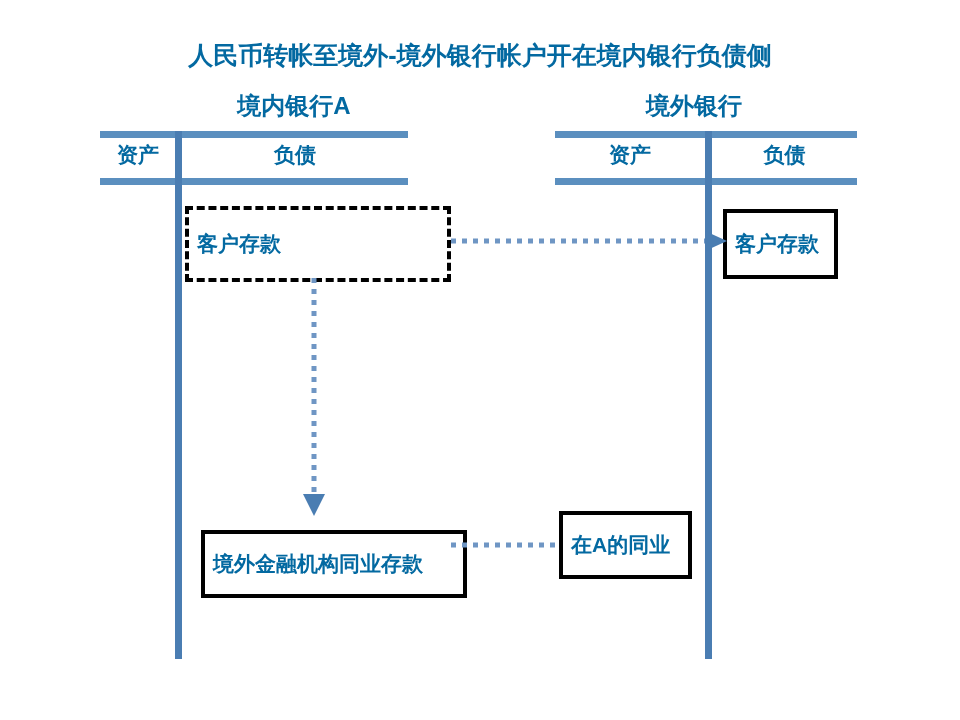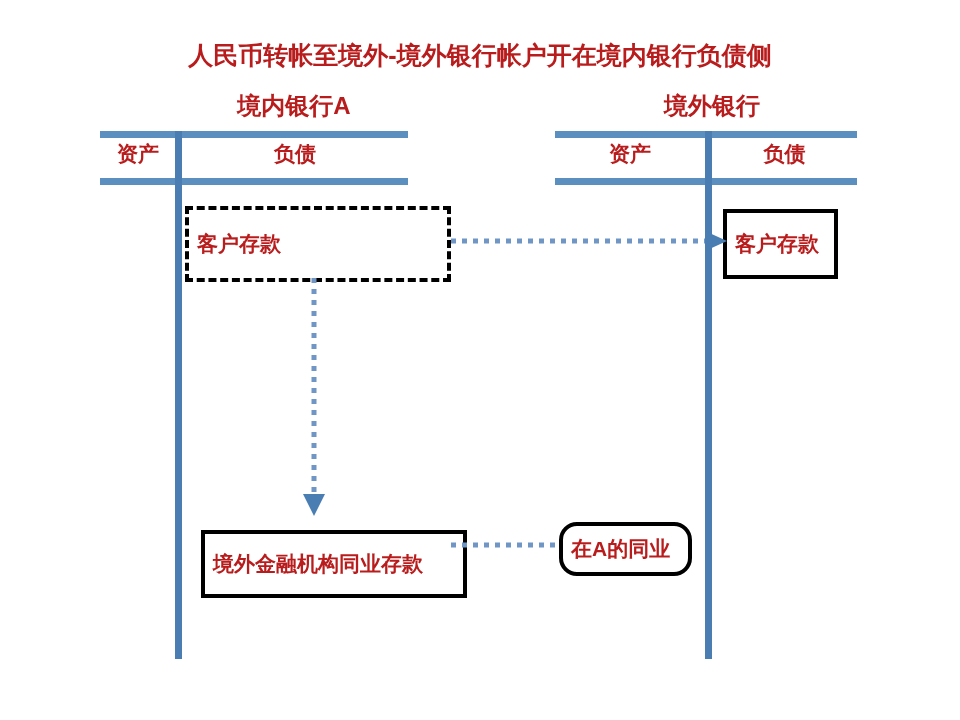--- a/index.html
+++ b/index.html
@@ -7,21 +7,21 @@
     padding: 0;
     background: #ffffff;
   }
   #stage {
     position: relative;
     width: 960px;
     height: 720px;
     background: #ffffff;
     overflow: hidden;
     font-family: "Liberation Sans", "DejaVu Sans", sans-serif;
-    color: #b91c1c;
+    color: #0369a1;
   }
 
   
   .diagram-title {
     position: absolute;
     left: 0;
     top: 42px;
     width: 960px;
     text-align: center;
     font-size: 25px;
@@ -34,21 +34,21 @@
   
   .bank-title {
     position: absolute;
     font-size: 24px;
     font-weight: bold;
     text-align: center;
     line-height: 1.1;
     white-space: nowrap;
   }
   #bank-left-title  { left: 178px; top: 93px;  width: 232px; }
-  #bank-right-title { left: 562px; top: 93px;  width: 300px; }
+  #bank-right-title { left: 544px; top: 93px;  width: 300px; }
 
   
   .hrule {
     position: absolute;
     height: 7px;
     background: #5b8fbf;
   }
   .vrule {
     position: absolute;
     width: 7px;
@@ -66,21 +66,20 @@
   #right-divider     { left: 705px; top: 131px; height: 528px; }
 
   
   .col-header {
     position: absolute;
     font-size: 21px;
     font-weight: bold;
     text-align: center;
     line-height: 1.1;
     white-space: nowrap;
-    font-family: Liberation Serif, serif;
   }
   #left-col-assets      { left: 100px; top: 143px; width: 76px; }
   #left-col-liabilities { left: 182px; top: 143px; width: 226px; }
   #right-col-assets      { left: 555px; top: 143px; width: 150px; }
   #right-col-liabilities { left: 712px; top: 143px; width: 145px; }
 
   
   .entry-box {
     position: absolute;
     box-sizing: border-box;
@@ -95,21 +94,21 @@
     font-weight: bold;
     line-height: 1.28;
     white-space: nowrap;
   }
   .box-solid  { border: 4px solid #000000; }
   .box-dashed { border: 4px dashed #000000; }
 
   #box-domestic-deposit   { left: 185px; top: 206px; width: 266px; height: 76px; }
   #box-domestic-interbank { left: 201px; top: 511px; width: 266px; height: 68px; margin-top: 19px; }
   #box-overseas-deposit   { left: 723px; top: 209px; width: 115px; height: 70px; }
-  #box-overseas-interbank { left: 559px; top: 522px; width: 133px; height: 54px; border-radius: 18px; }
+  #box-overseas-interbank { left: 559px; top: 511px; width: 133px; height: 68px; }
 
   
   .connector { position: absolute; }
 
   #connector-horizontal-top {
     left: 451px; top: 226px; width: 276px; height: 30px;
   }
   #connector-vertical-left {
     left: 296px; top: 278px; width: 36px; height: 238px;
   }

